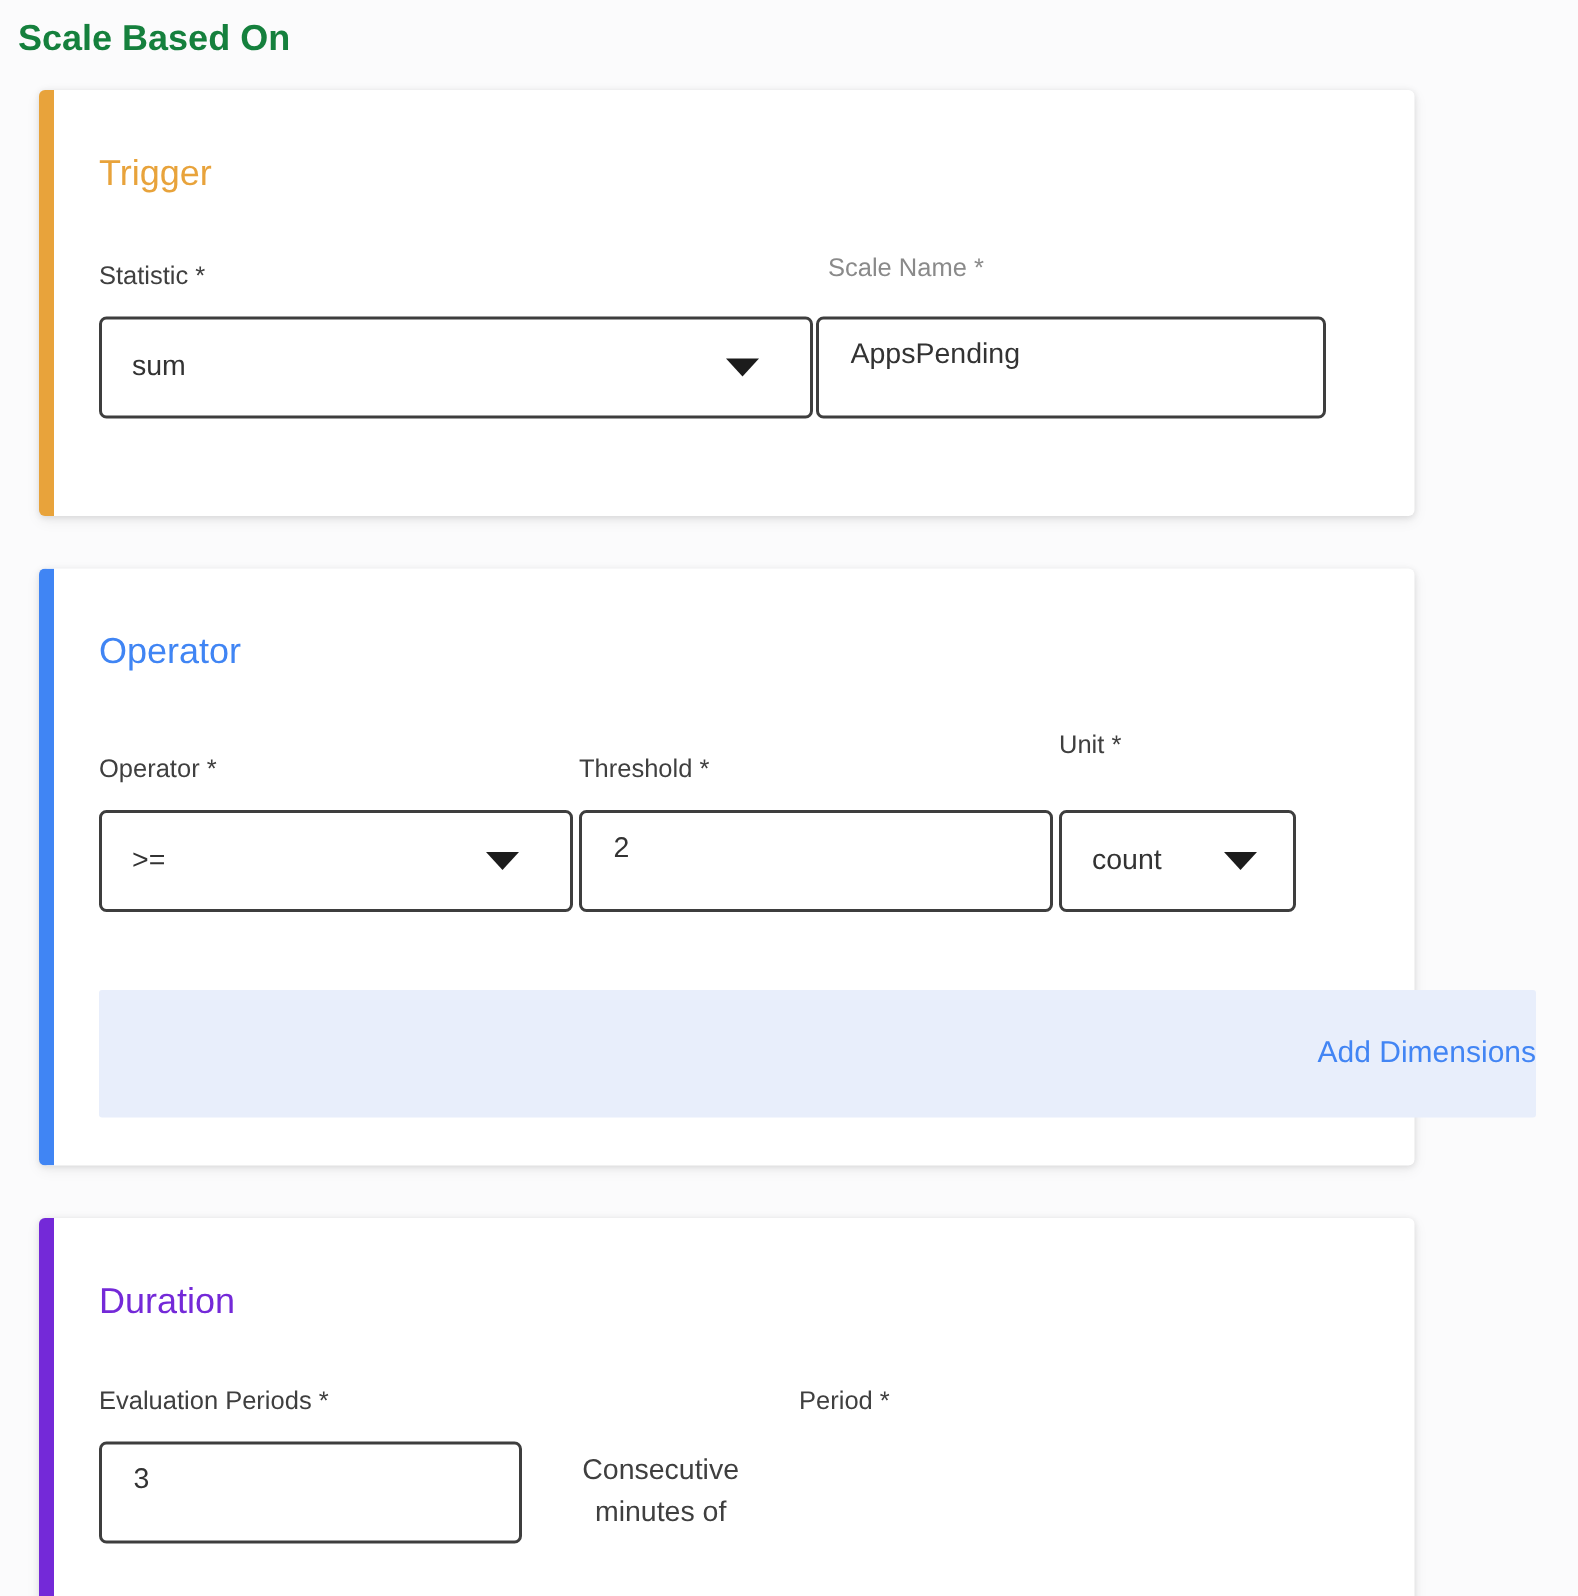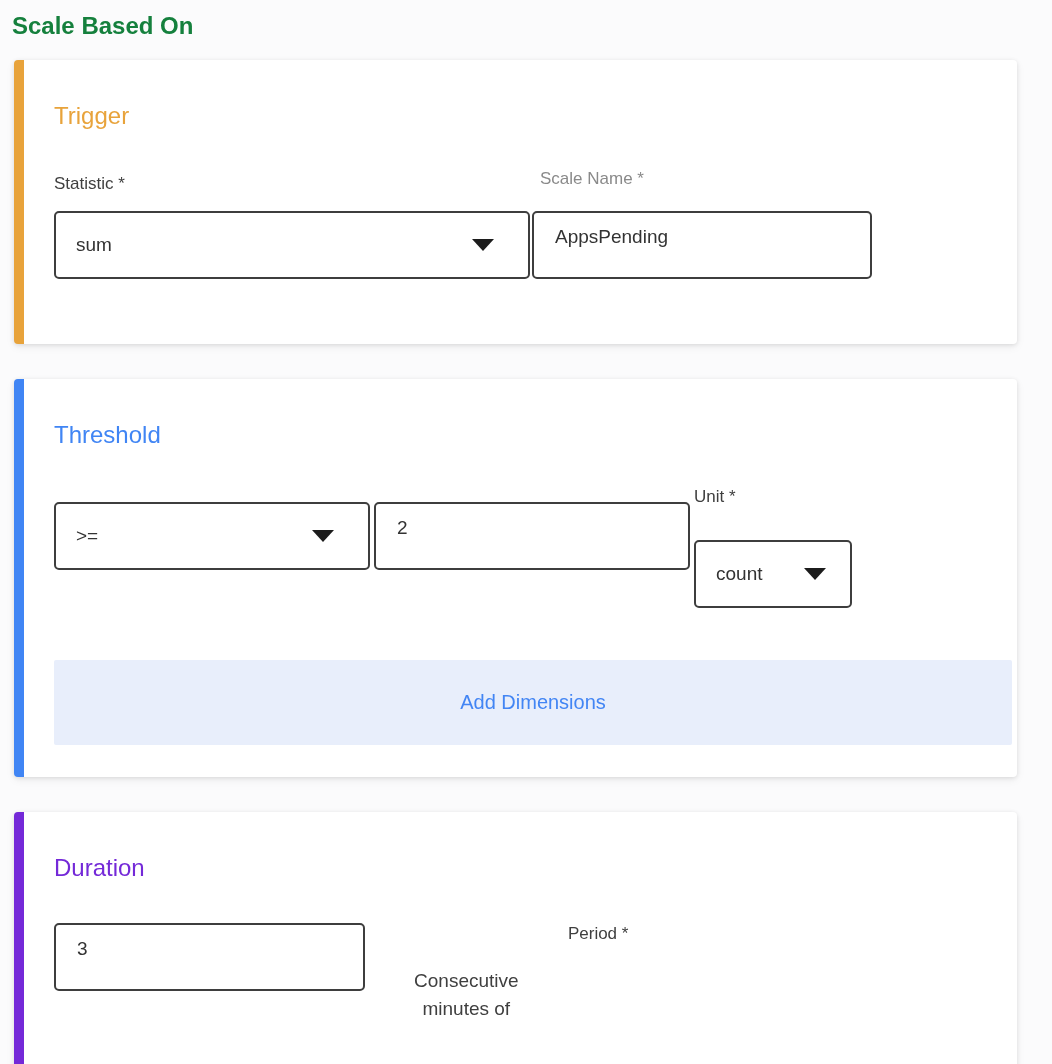--- a/index.html
+++ b/index.html
@@ -10,22 +10,22 @@
     font-family: "Liberation Sans", "DejaVu Sans", sans-serif;
   }
   .page-heading {
     margin: 13px 0 0 12px;
     font-size: 24px;
     line-height: 26px;
     font-weight: 700;
     color: #15803d;
   }
   .card {
-    margin-left: 14px;
-    width: 1003px;
+    margin-left: 26px;
+    width: 917px;
     background: #ffffff;
     border-left: 10px solid #ccc;
     border-radius: 4px;
     box-shadow: 0 1px 4px rgba(0,0,0,0.10), 0 3px 10px rgba(0,0,0,0.06);
     padding: 0 27px 0 30px;
   }
   .card-trigger  { margin-top: 21px; height: 284px; }
   .card-behavior { margin-top: 35px; height: 398px; }
   .card-duration { margin-top: 35px; height: 320px; }
   .card-title {
@@ -107,20 +107,21 @@
     margin-top: 52px;
     width: 958px;
     height: 85px;
     border: none;
     border-radius: 2px;
     background: #e8eefb;
     color: #4285f4;
     font-family: "Liberation Sans", "DejaVu Sans", sans-serif;
     font-size: 20px;
     cursor: pointer;
+    text-align: right;
   }
 </style>
 </head>
 <body>
 
 <h1 class="page-heading">Scale Based On</h1>
 
 <section class="card card-trigger" style="border-left-color: rgb(232, 163, 59);">
   <h2 class="card-title" style="color: rgb(232, 163, 59);">Trigger</h2>
   <div class="fields-row row-trigger">
@@ -132,46 +133,49 @@
       </div>
     </div>
     <div class="col-metric">
       <span class="field-label label-gray label-metric">Scale Name *</span>
       <input class="text-input" type="text" value="AppsPending" style="">
     </div>
   </div>
 </section>
 
 <section class="card card-behavior" style="border-left-color: rgb(64, 133, 244);">
-  <h2 class="card-title" style="color: rgb(64, 133, 244);">Threshold</h2>
+  <h2 class="card-title" style="color: rgb(64, 133, 244);">Operator</h2>
   <div class="fields-row row-behavior">
     <div class="col-operator">
+      <span class="field-label">Operator *</span>
       <div class="combo">
         <span class="combo-value">&gt;=</span>
         <span class="arrow-down"></span>
       </div>
     </div>
     <div class="col-threshold">
+      <span class="field-label">Threshold *</span>
       <input class="text-input" type="text" value="2" style="">
     </div>
     <div class="col-unit">
       <span class="field-label label-unit">Unit *</span>
       <div class="combo combo-unit">
         <span class="combo-value">count</span>
         <span class="arrow-down"></span>
       </div>
     </div>
   </div>
   <button class="add-dimensions-btn">Add Dimensions</button>
 </section>
 
 <section class="card card-duration" style="border-left-color: rgb(116, 41, 216);">
   <h2 class="card-title" style="color: rgb(116, 41, 216);">Duration</h2>
   <div class="fields-row row-duration">
     <div class="col-evalper">
+      <span class="field-label">Evaluation Periods *</span>
       <input class="text-input" type="text" value="3" style="">
     </div>
     <div class="col-connector">
       <div class="connector-text">Consecutive minutes of</div>
     </div>
     <div class="col-period">
       <span class="field-label">Period *</span>
     </div>
   </div>
 </section>

